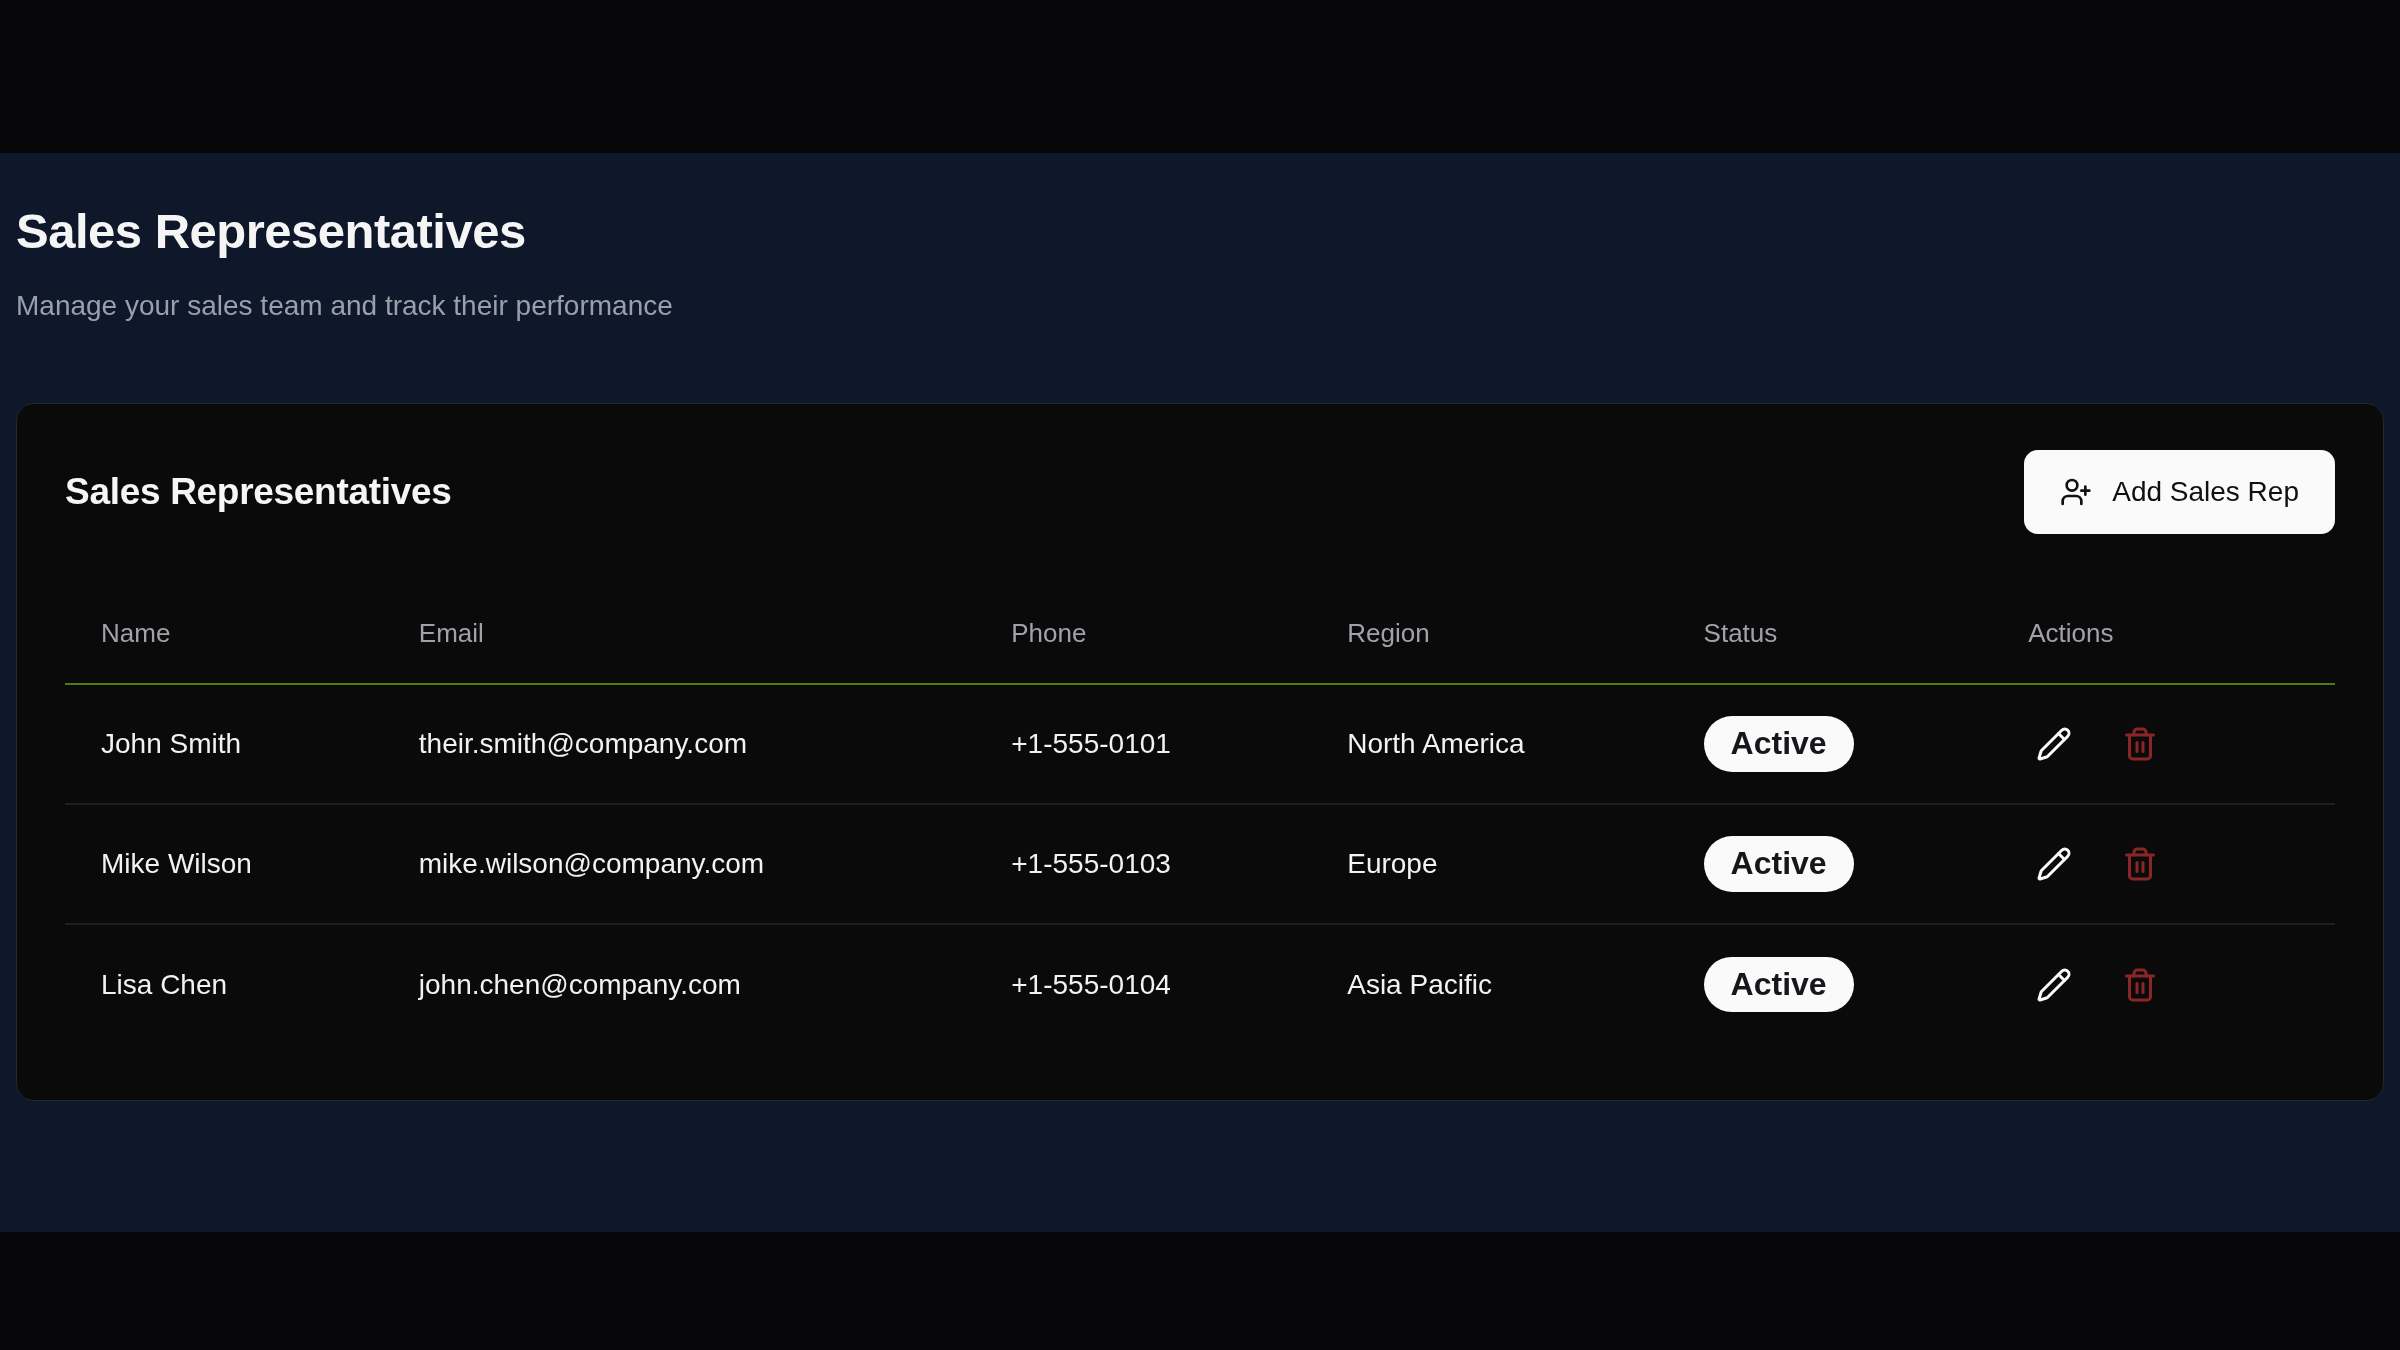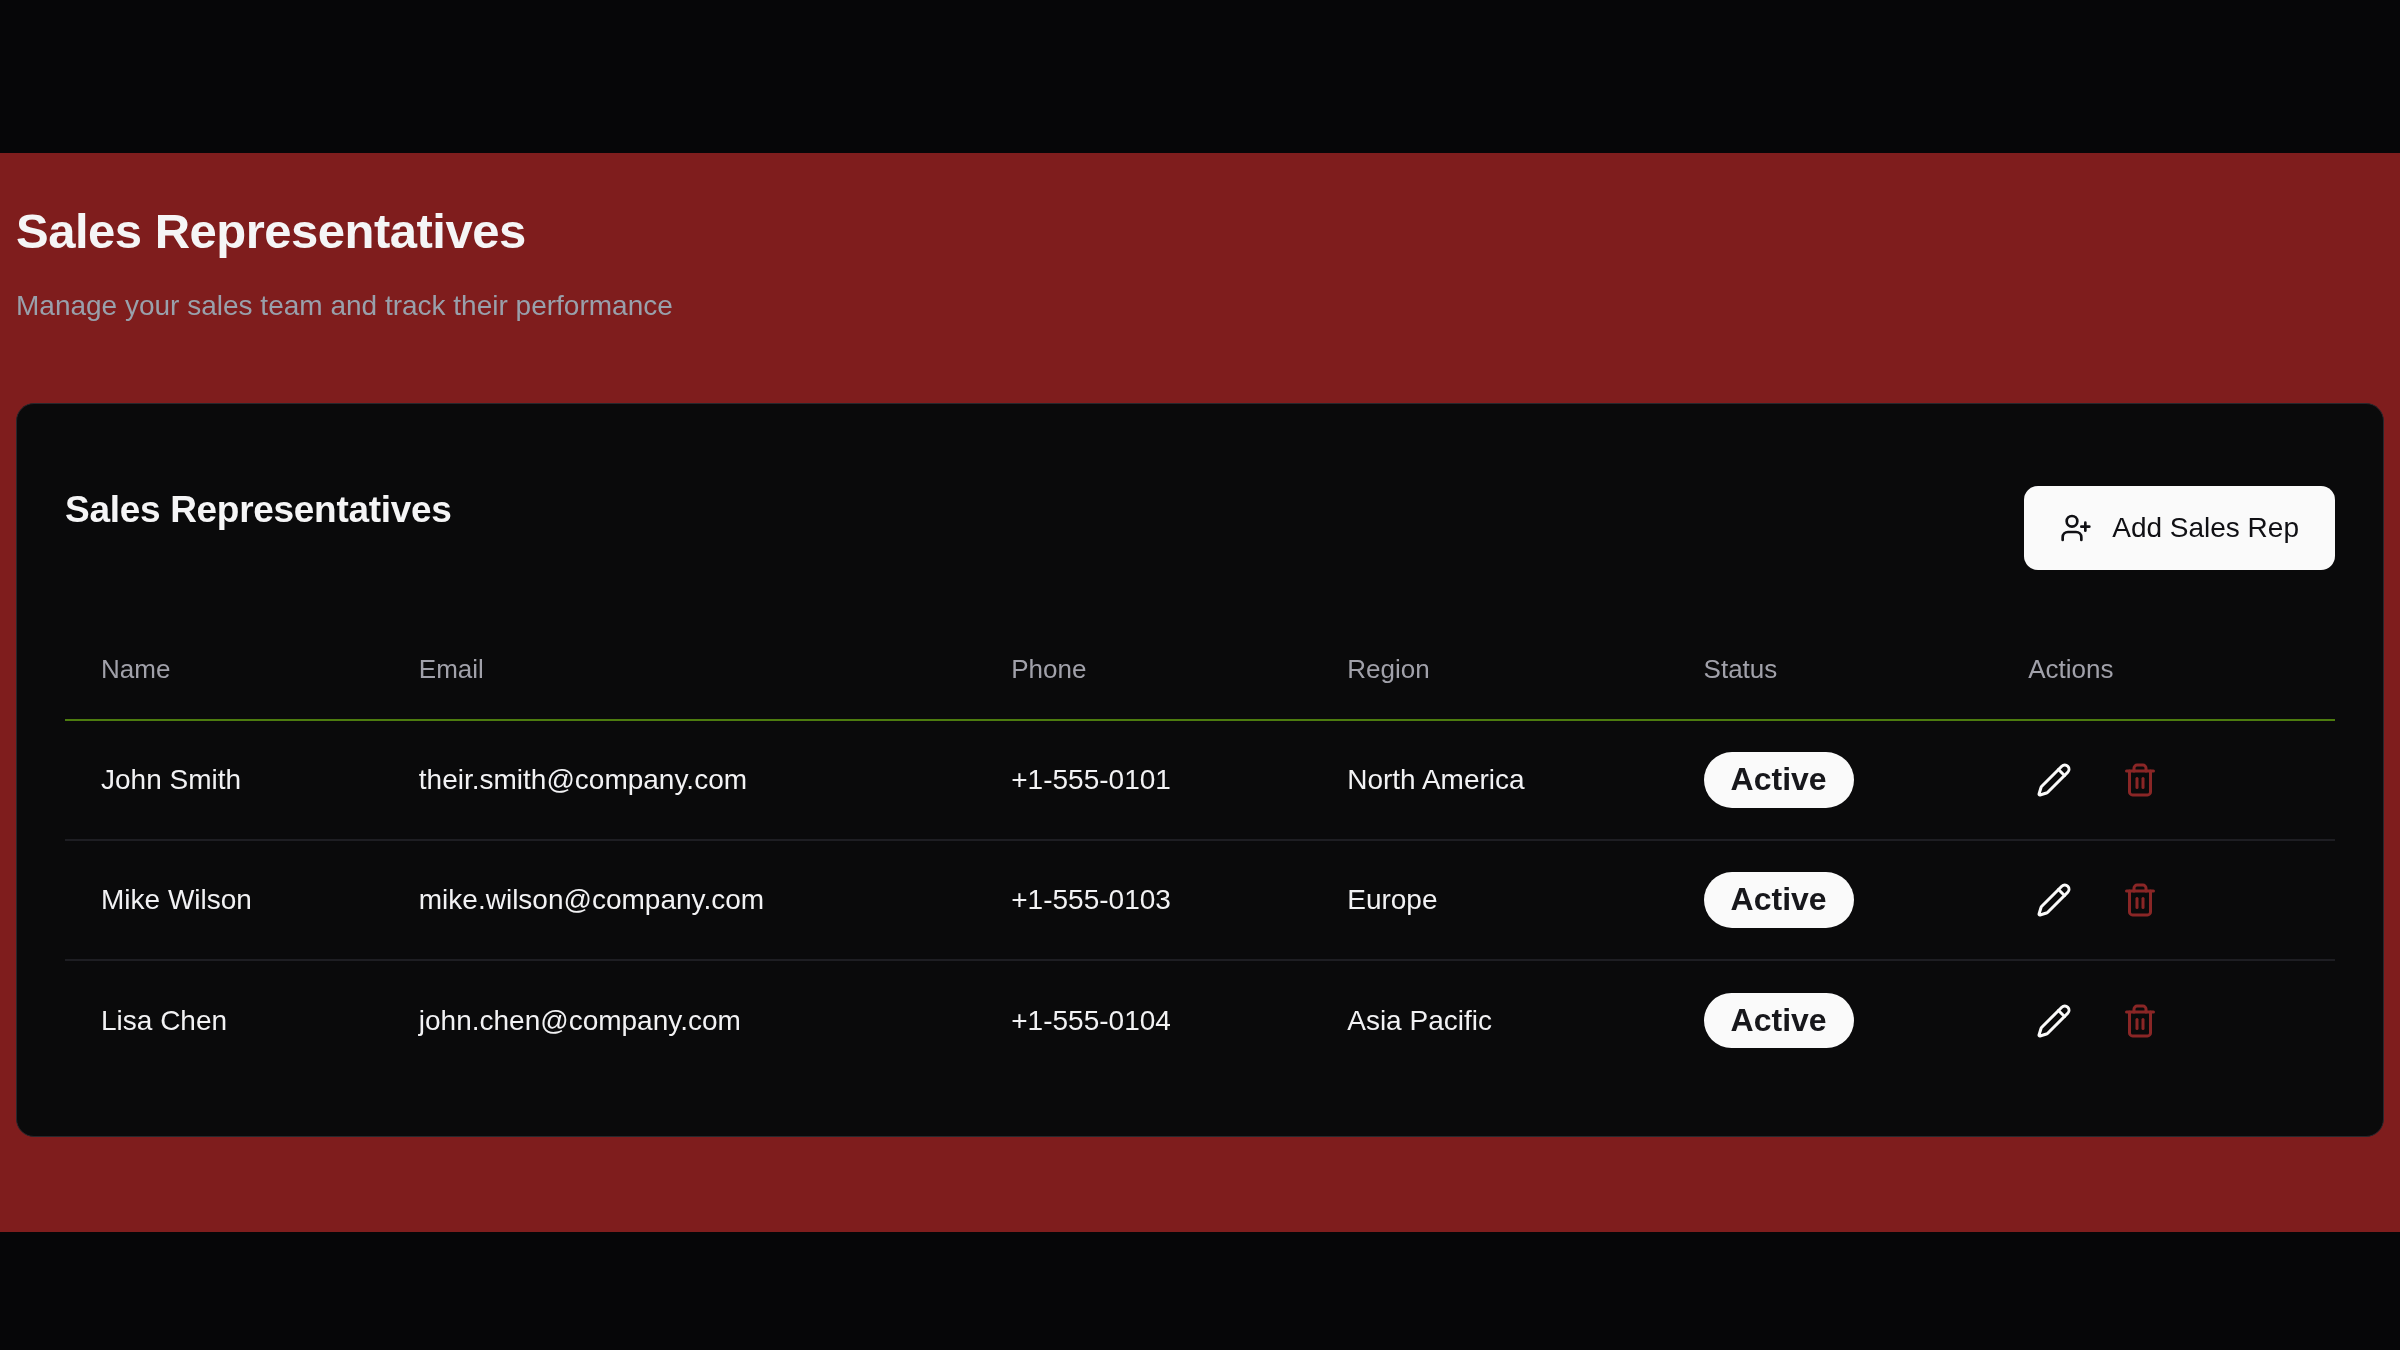--- a/index.html
+++ b/index.html
@@ -7,21 +7,21 @@
     margin: 0; padding: 0;
     width: 2400px; height: 1350px;
     background: #060608;
     font-family: "Liberation Sans", sans-serif;
     overflow: hidden;
   }
   .main {
     position: absolute;
     top: 153px; left: 0;
     width: 2400px; height: 1079px;
-    background: #7f1d1d;
+    background: #0f172a;
     padding: 48px 16px 0 16px;
   }
   .page-title {
     margin: 0;
     font-size: 49px;
     line-height: 61px;
     font-weight: 700;
     letter-spacing: -0.5px;
     color: #f5f5f6;
   }
@@ -58,21 +58,20 @@
     height: 84px;
     padding: 0 36px;
     background: #fafafa;
     color: #101014;
     border: none;
     border-radius: 14px;
     font-family: inherit;
     font-size: 28px;
     font-weight: 500;
     cursor: pointer;
-    margin-top: 36px;
   }
   .add-btn svg { display: block; }
   table {
     width: 100%;
     margin-top: 50px;
     border-collapse: collapse;
   }
   th {
     height: 100px;
     text-align: left;

